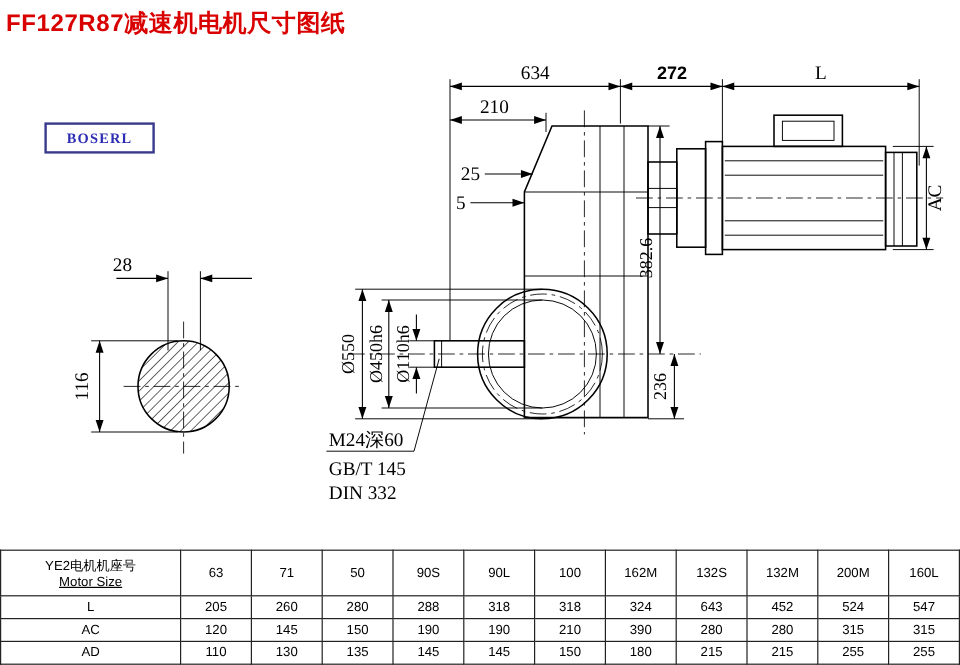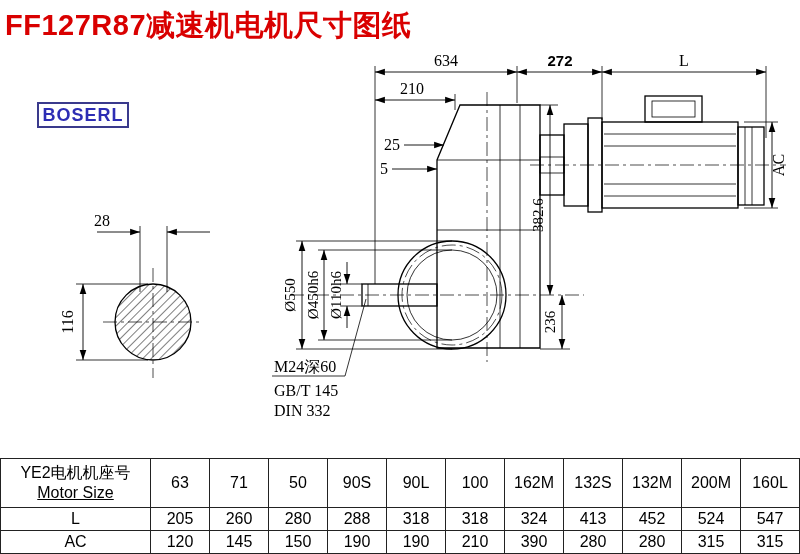--- a/index.html
+++ b/index.html
@@ -2,44 +2,44 @@
 <html><head>
 <meta charset="utf-8">
 <style>
   html,body{margin:0;padding:0;}
   body{
     width:800px;height:554px;position:relative;background:#ffffff;
     font-family:"Liberation Sans", sans-serif;overflow:hidden;
   }
   #title{
     position:absolute;left:5px;top:6px;
-    font-size:29px;font-weight:bold;color:#d90000;
+    font-size:20px;font-weight:bold;color:#d90000;
     font-family:"Liberation Sans", sans-serif;letter-spacing:0.5px;white-space:nowrap;
   }
   #logo-box{
     position:absolute;left:37px;top:102px;width:92px;height:26px;
     border:2px solid #3a3a8c;display:flex;align-items:center;justify-content:center;
     box-sizing:border-box;
   }
   #logo-box span{
-    font-family:Liberation Sans, sans-serif;font-weight:bold;font-size:18px;color:#2d2db4;
+    font-family:Liberation Serif, serif;font-weight:bold;font-size:12px;color:#2d2db4;
     letter-spacing:1px;
   }
   svg{position:absolute;left:0;top:0;}
   .ol{fill:none;stroke:#000;stroke-width:1.3;}
   .tl{fill:none;stroke:#000;stroke-width:0.8;}
   .dim{fill:none;stroke:#000;stroke-width:0.9;}
   .cl{fill:none;stroke:#000;stroke-width:0.7;stroke-dasharray:14 4 3 4;}
   text.dt{font-family:"Liberation Serif", serif;font-size:16px;fill:#000;}
   text.dts{font-family:"Liberation Serif", serif;font-size:15px;fill:#000;}
   text.dtb{font-weight:bold;font-family:"Liberation Sans", sans-serif;font-size:15px;}
   #size-table{
     position:absolute;left:0;top:458px;width:800px;height:96px;
     border-collapse:collapse;table-layout:fixed;
-    font-family:"Liberation Sans", sans-serif;font-size:16px;color:#000;
+    font-family:"Liberation Sans", sans-serif;font-size:11px;color:#000;
   }
   #size-table th,#size-table td{
     border:1px solid #222;text-align:center;vertical-align:middle;
     font-weight:normal;padding:0;overflow:hidden;white-space:nowrap;
   }
   #size-table tr.hdr{height:38px;}
   #size-table tr.data{height:19px;}
   .en{text-decoration:underline;}
 </style>
 </head>
@@ -215,33 +215,47 @@
   </tr>
   <tr class="data">
     <th>L</th>
     <td>205</td>
     <td>260</td>
     <td>280</td>
     <td>288</td>
     <td>318</td>
     <td>318</td>
     <td>324</td>
-    <td>413</td>
+    <td>643</td>
     <td>452</td>
     <td>524</td>
     <td>547</td>
   </tr>
   <tr class="data">
     <th>AC</th>
     <td>120</td>
     <td>145</td>
     <td>150</td>
     <td>190</td>
     <td>190</td>
     <td>210</td>
     <td>390</td>
     <td>280</td>
     <td>280</td>
     <td>315</td>
     <td>315</td>
   </tr>
+  <tr class="data">
+    <th>AD</th>
+    <td>110</td>
+    <td>130</td>
+    <td>135</td>
+    <td>145</td>
+    <td>145</td>
+    <td>150</td>
+    <td>180</td>
+    <td>215</td>
+    <td>215</td>
+    <td>255</td>
+    <td>255</td>
+  </tr>
 </tbody>
   </table>
 
 </body></html>

